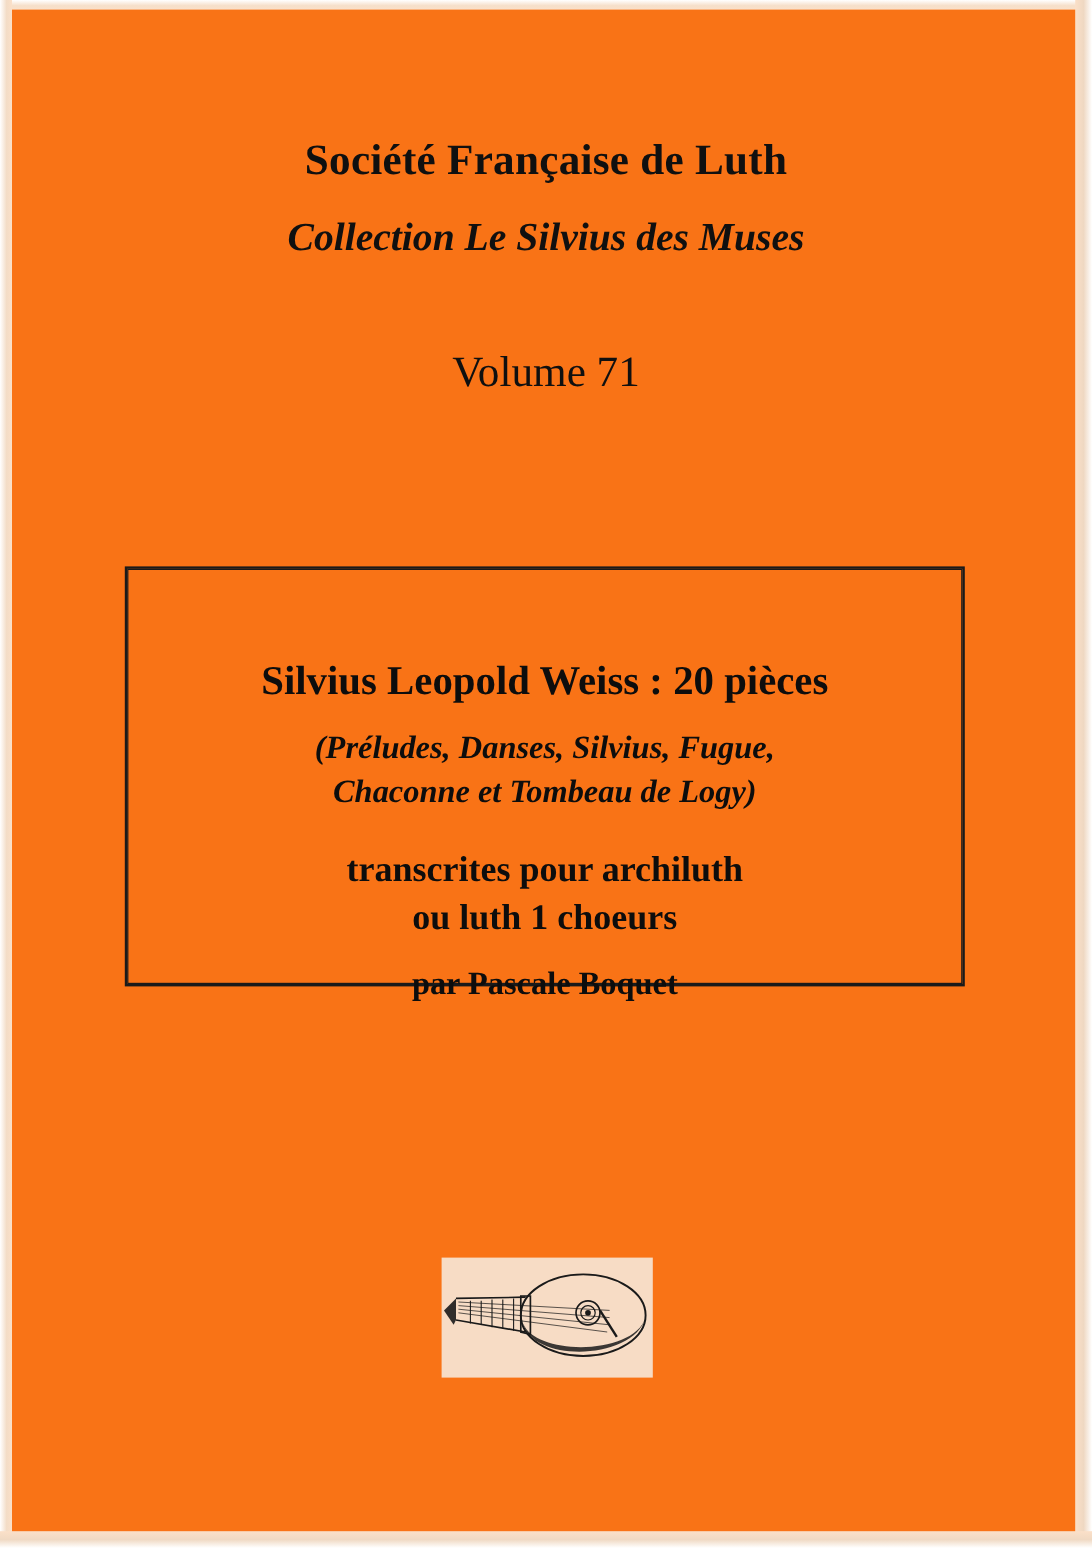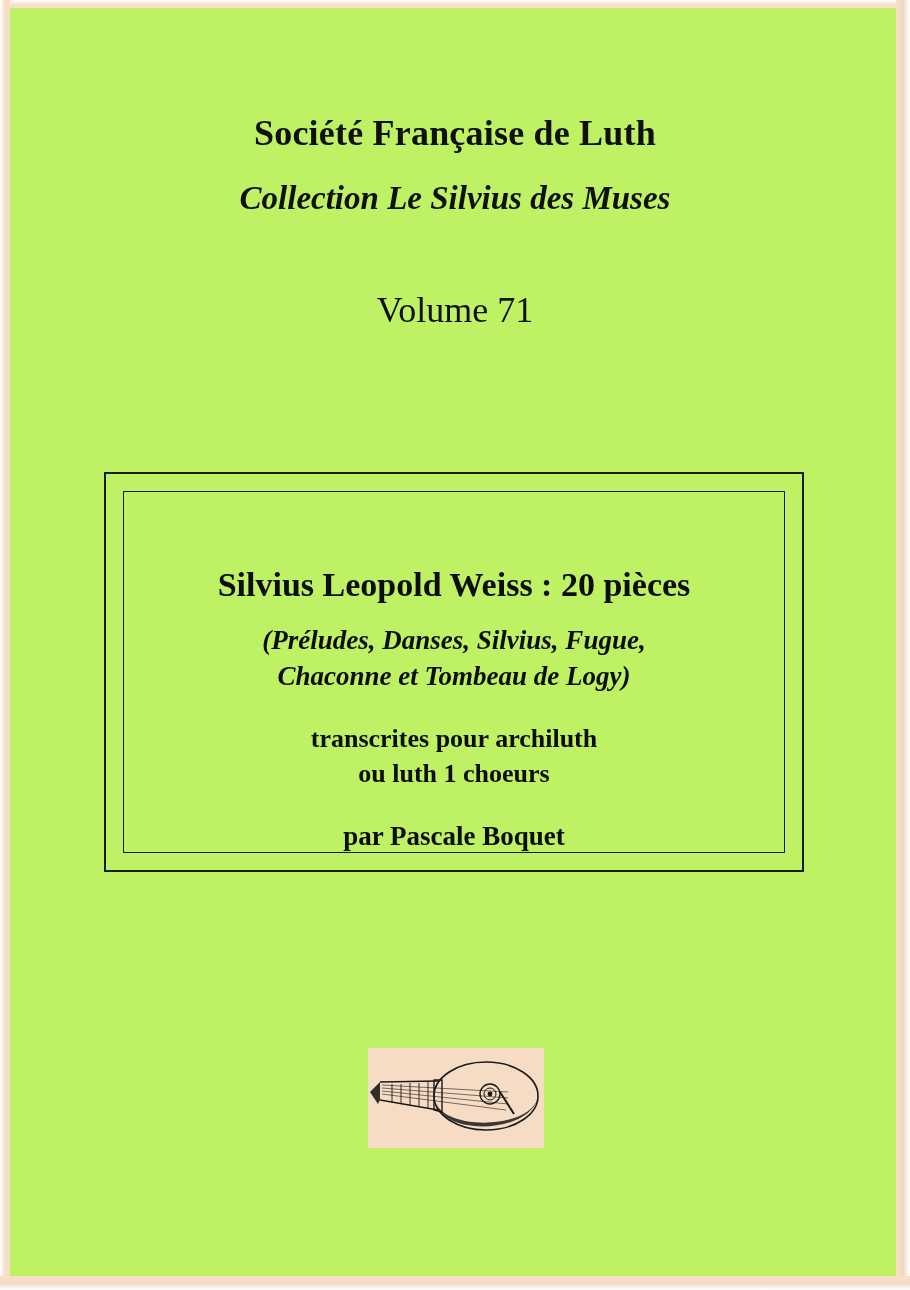--- a/index.html
+++ b/index.html
@@ -7,21 +7,21 @@
     padding: 0;
     background: #ffffff;
   }
   body {
     font-family: "Liberation Serif", serif;
   }
   .page {
     position: relative;
     width: 910px;
     height: 1290px;
-    background: #bef264;
+    background: #f97316;
     box-sizing: border-box;
     overflow: hidden;
   }
   
   .edge-left {
     position: absolute;
     left: 0; top: 0;
     width: 10px; height: 100%;
     background: linear-gradient(to right, #ffffff 0%, #f3dcc6 55%, #fbe0c8 100%);
   }
@@ -69,24 +69,24 @@
     font-size: 36px;
     font-weight: normal;
     color: #101010;
   }
 
   .frame {
     position: absolute;
     left: 104px;
     top: 472px;
     width: 700px;
-    height: 400px;
+    height: 350px;
     border: 2px solid #1a1a1a;
     box-sizing: border-box;
-    padding: 17px;
+    padding: 0;
   }
   .frame-inner {
     width: 100%;
     height: 100%;
     border: 1px solid #1a1a1a;
     box-sizing: border-box;
     text-align: center;
   }
   .work-title {
     margin-top: 74px;
@@ -97,27 +97,27 @@
   .work-sub {
     margin-top: 18px;
     font-size: 27px;
     font-style: italic;
     font-weight: bold;
     line-height: 1.34;
     color: #0d0d0d;
   }
   .arrangement {
     margin-top: 28px;
-    font-size: 26px;
+    font-size: 30px;
     font-weight: bold;
     line-height: 1.32;
     color: #0d0d0d;
   }
   .author {
-    margin-top: 30px;
+    margin-top: 19px;
     font-size: 27px;
     font-weight: bold;
     color: #0d0d0d;
   }
 
   .lute {
     position: absolute;
     left: 368px;
     top: 1048px;
     width: 176px;

